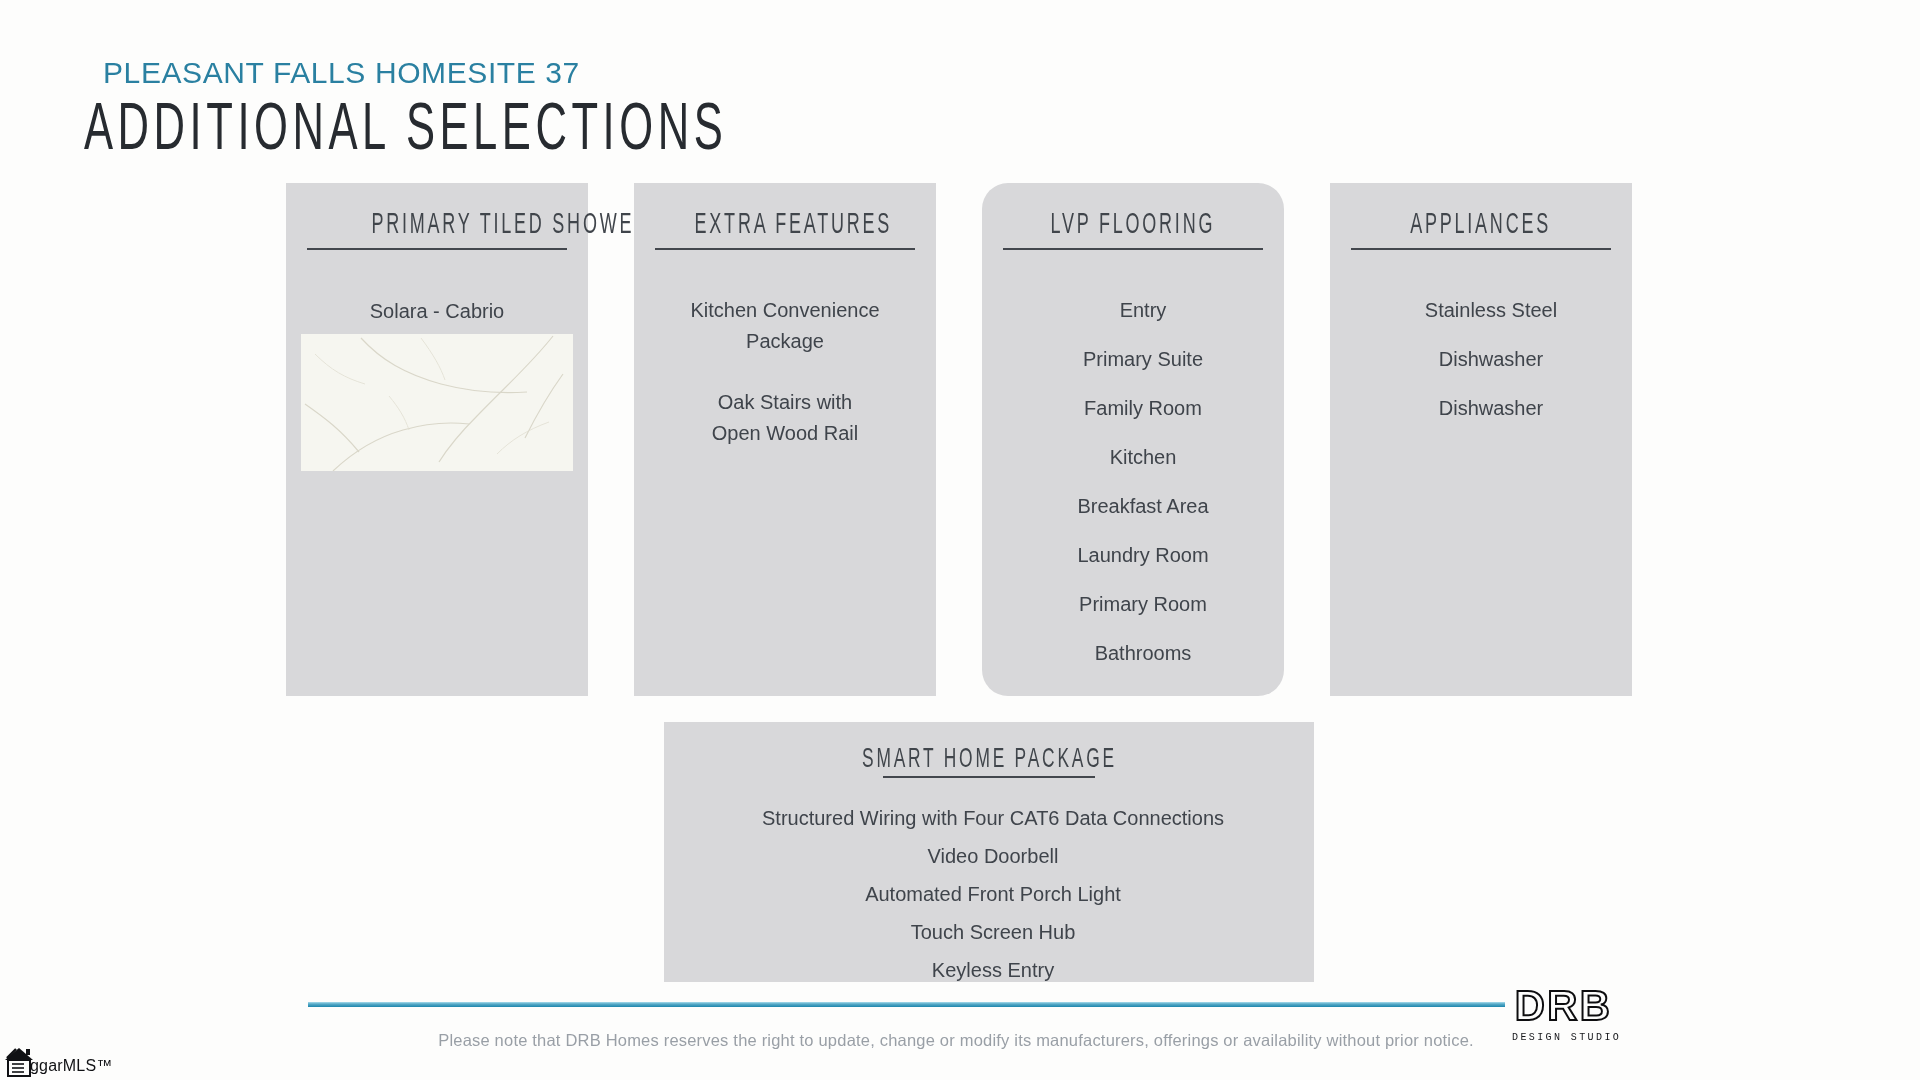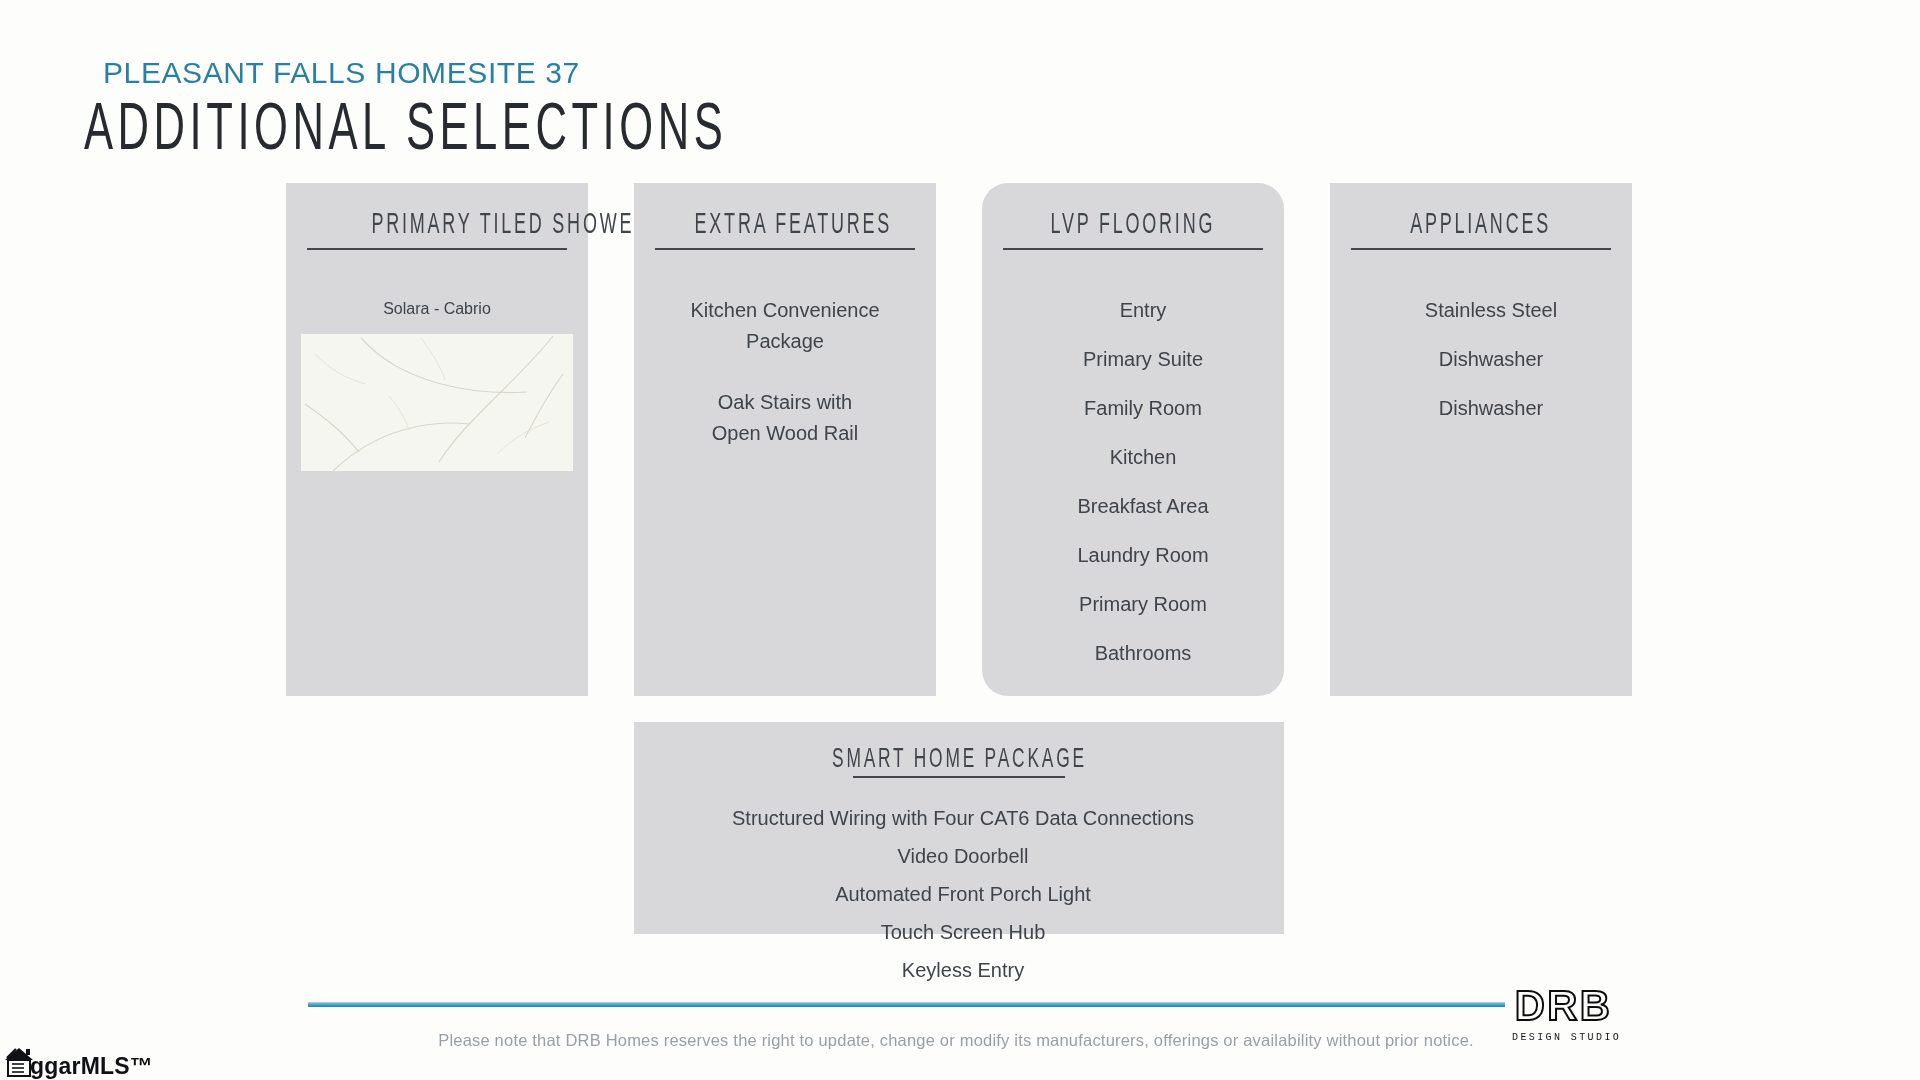--- a/index.html
+++ b/index.html
@@ -31,39 +31,39 @@
   .card.c3{left:982px;border-radius:26px;}
   .card.c4{left:1330px;}
   .card-title{
     margin-top:23px;text-align:center;font-size:29px;line-height:34px;
     color:#40454b;white-space:nowrap;
   }
   .cond{display:inline-block;transform:scaleX(.62);letter-spacing:4.5px;font-weight:400;}
   .card-rule{width:260px;margin:8px auto 0;border-bottom:2px solid #43474d;}
   .selection{
     position:absolute;top:117px;left:0;right:0;text-align:center;
-    font-size:16px;color:#3f444b;
+    font-size:20px;color:#3f444b;
   }
   .swatch{
     position:absolute;top:151px;left:15px;width:272px;height:137px;
     box-shadow:inset 0 0 8px rgba(120,120,110,.08);
   }
   .feature-stack{position:absolute;top:112px;left:0;right:0;}
   .feature-stack p{
     margin:0 auto 30px;font-size:20px;line-height:31px;text-align:center;
     white-space:pre-line;color:#3f444b;
   }
   ul.room-list{position:absolute;top:103px;left:0;right:0;list-style:none;margin:0;padding:0;}
   ul.room-list li{
     height:49px;display:flex;align-items:center;justify-content:center;
     font-size:20px;color:#3f444b;white-space:pre-line;padding-left:20px;
   }
   
   .smart-card{
-    position:absolute;left:634px;top:722px;width:650px;height:212px;
+    position:absolute;left:664px;top:722px;width:650px;height:260px;
     background:var(--card-bg,#d8d8da);
   }
   .smart-card .card-title{margin-top:22px;font-size:28px;line-height:28px;}
   .smart-card .card-rule{width:212px;margin-top:4px;}
   ul.smart-list{position:absolute;top:77px;left:0;right:0;list-style:none;margin:0;padding:0;}
   ul.smart-list li{
     height:38px;display:flex;align-items:center;justify-content:center;
     font-size:20px;color:#3f444b;padding-left:8px;
   }
   
@@ -75,21 +75,21 @@
     position:absolute;left:300px;top:1031px;width:1312px;text-align:center;
     font-size:16.5px;color:#999fa6;letter-spacing:.2px;
   }
   .drb-logo{position:absolute;left:1512px;top:984px;width:102px;text-align:center;}
   .drb-sub{
     font-family:Liberation Mono, monospace;font-size:10px;letter-spacing:2.4px;
     color:#15161a;margin-top:0;white-space:nowrap;
   }
   .mls-logo{position:absolute;left:3px;top:1046px;display:flex;align-items:flex-end;}
   .mls-text{
-    font-size:23px;font-weight:700;color:#101114;margin-left:-5px;
+    font-size:16px;font-weight:400;color:#101114;margin-left:-5px;
     letter-spacing:.2px;line-height:20px;padding-bottom:2px;
   }
 </style>
 </head>
 <body>
 
 <div class="page">
 
   <div class="subtitle">PLEASANT FALLS HOMESITE 37</div>
   <div class="main-title">ADDITIONAL SELECTIONS</div>

